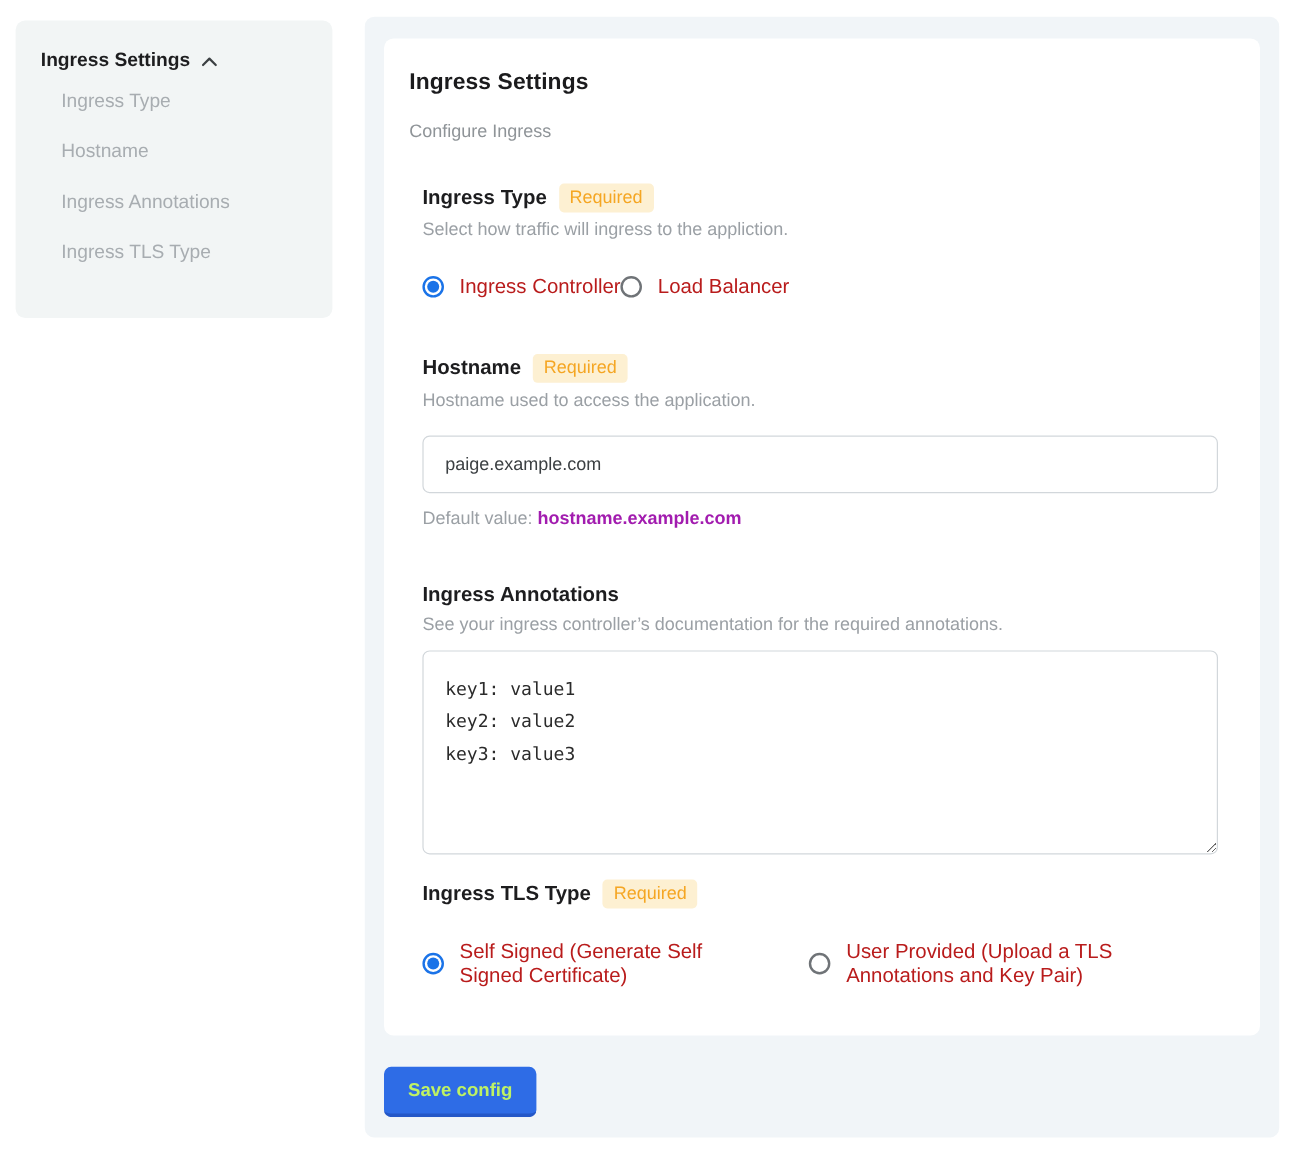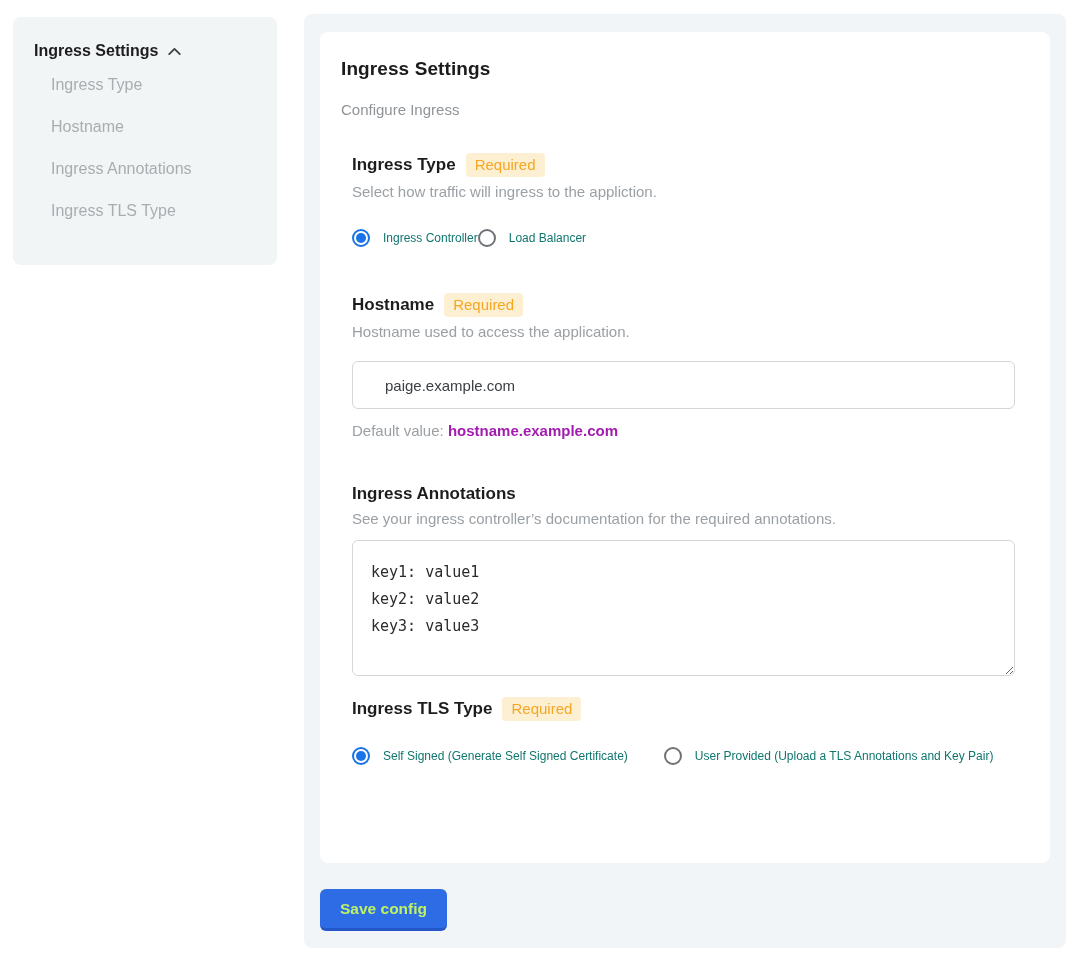--- a/index.html
+++ b/index.html
@@ -87,22 +87,22 @@
     font-size: 15px;
     color: #9ba0a5;
   }
 
   
   .radio-row { display: flex; align-items: center; margin-top: 29px; }
   .radio-row.stacked { flex-direction: row; align-items: flex-end; gap: 36px; margin-top: 26px; }
   .radio-option {
     display: flex; align-items: center; gap: 13px;
     cursor: pointer;
-    font-size: 12px;
-    color: #0f766e;
+    font-size: 17px;
+    color: #b91c1c;
   }
   .radio-option + .radio-option.inline-gap { }
   .rb {
     width: 18px; height: 18px;
     border: 2px solid #6f7377;
     border-radius: 50%;
     background: #ffffff;
     position: relative;
     flex: 0 0 auto;
   }
@@ -121,41 +121,41 @@
   .section-annotations { margin-top: 45px; }
   .section-tls { margin-top: 21px; }
 
   .text-input {
     display: block;
     width: 663px;
     height: 48px;
     margin-top: 21px;
     border: 1px solid #d2d7db;
     border-radius: 6px;
-    padding: 0 32px;
+    padding: 0 18px;
     font-family: "Liberation Sans", sans-serif;
     font-size: 15px;
     color: #3c4043;
     background: #ffffff;
     outline: none;
   }
   .default-line {
     margin-top: 13px;
     font-size: 15px;
     color: #9ba0a5;
   }
   .default-line b {
     color: #a21caf;
     font-weight: 700;
   }
 
   .annotations-textarea {
     display: block;
     width: 663px;
-    height: 136px;
+    height: 170px;
     margin-top: 13px;
     border: 1px solid #d2d7db;
     border-radius: 6px;
     padding: 18px 18px;
     font-family: "DejaVu Sans Mono", monospace;
     font-size: 15px;
     line-height: 27px;
     color: #2b2b2b;
     background: #ffffff;
     outline: none;

